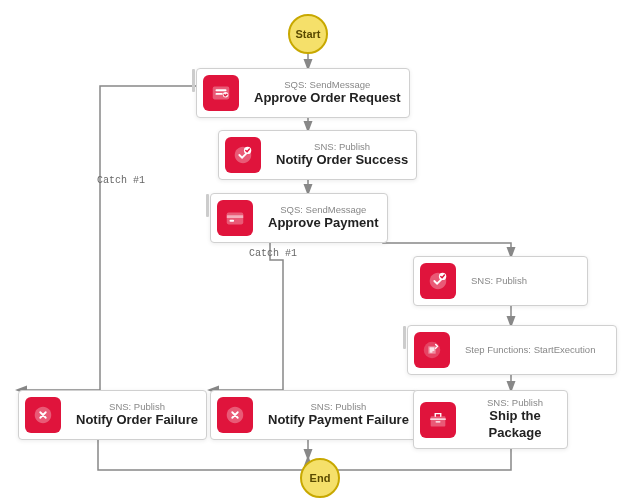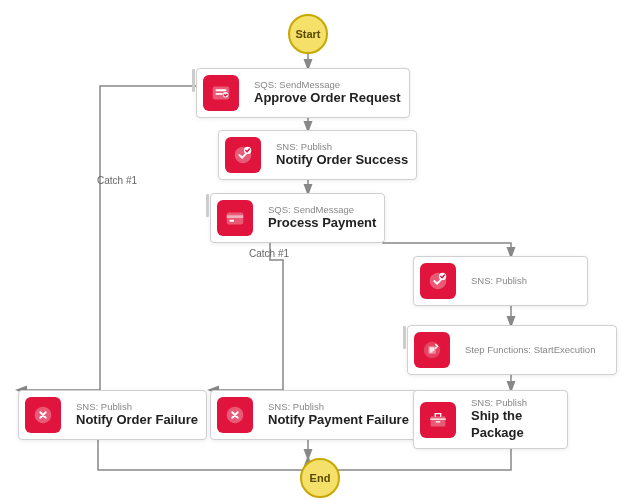--- a/index.html
+++ b/index.html
@@ -8,20 +8,21 @@
       font-family: -apple-system, BlinkMacSystemFont, 'Segoe UI', sans-serif;
       width: 631px;
       height: 500px;
       overflow: hidden;
       position: relative;
     }
     #canvas {
       width: 525px;
       height: 500px;
       position: relative;
+      text-align: center;
     }
     svg#connections {
       position: absolute;
       top: 0; left: 0;
       width: 631px;
       height: 500px;
       pointer-events: none;
     }
 
     
@@ -84,20 +85,21 @@
       font-weight: 600;
       color: #5a4a00;
     }
 
     
     .catch-label {
       position: absolute;
       font-size: 10px;
       color: #666;
       background: transparent;
+      font-family: Liberation Mono, monospace;
     }
   </style>
 </head>
 <body>
 
 <div id="canvas">
   <svg id="connections">
 
     <line x1="308" y1="54" x2="308" y2="68" stroke="#888" stroke-width="1.5" marker-end="url(#arrow)"></line>
 
@@ -171,21 +173,21 @@
     </div>
     <div class="node-icon">
       <svg viewBox="0 0 24 24" fill="none">
         <rect x="3" y="6" width="18" height="13" rx="2" fill="white" opacity="0.3"></rect>
         <rect x="3" y="9" width="18" height="3" fill="white" opacity="0.5"></rect>
         <rect x="6" y="14" width="5" height="2" rx="1" fill="white"></rect>
       </svg>
     </div>
     <div class="node-text">
       <span class="node-service">SQS: SendMessage</span>
-      <span class="node-label">Process Payment</span>
+      <span class="node-label">Approve Payment</span>
     </div>
   </div>
 
   <div class="node" style="left: 413px; top: 256px; min-width: 175px;">
     <div class="node-icon">
       <svg viewBox="0 0 24 24" fill="none">
         <path d="M12 3C7 3 3 7 3 12s4 9 9 9 9-4 9-9-4-9-9-9z" fill="white" opacity="0.3"></path>
         <path d="M8 12l3 3 5-5" stroke="white" stroke-width="2" stroke-linecap="round"></path>
         <circle cx="17" cy="7" r="4" fill="white"></circle>
         <path d="M15 7l1.5 1.5L19 5.5" stroke="#e0143c" stroke-width="1.5" stroke-linecap="round"></path>

